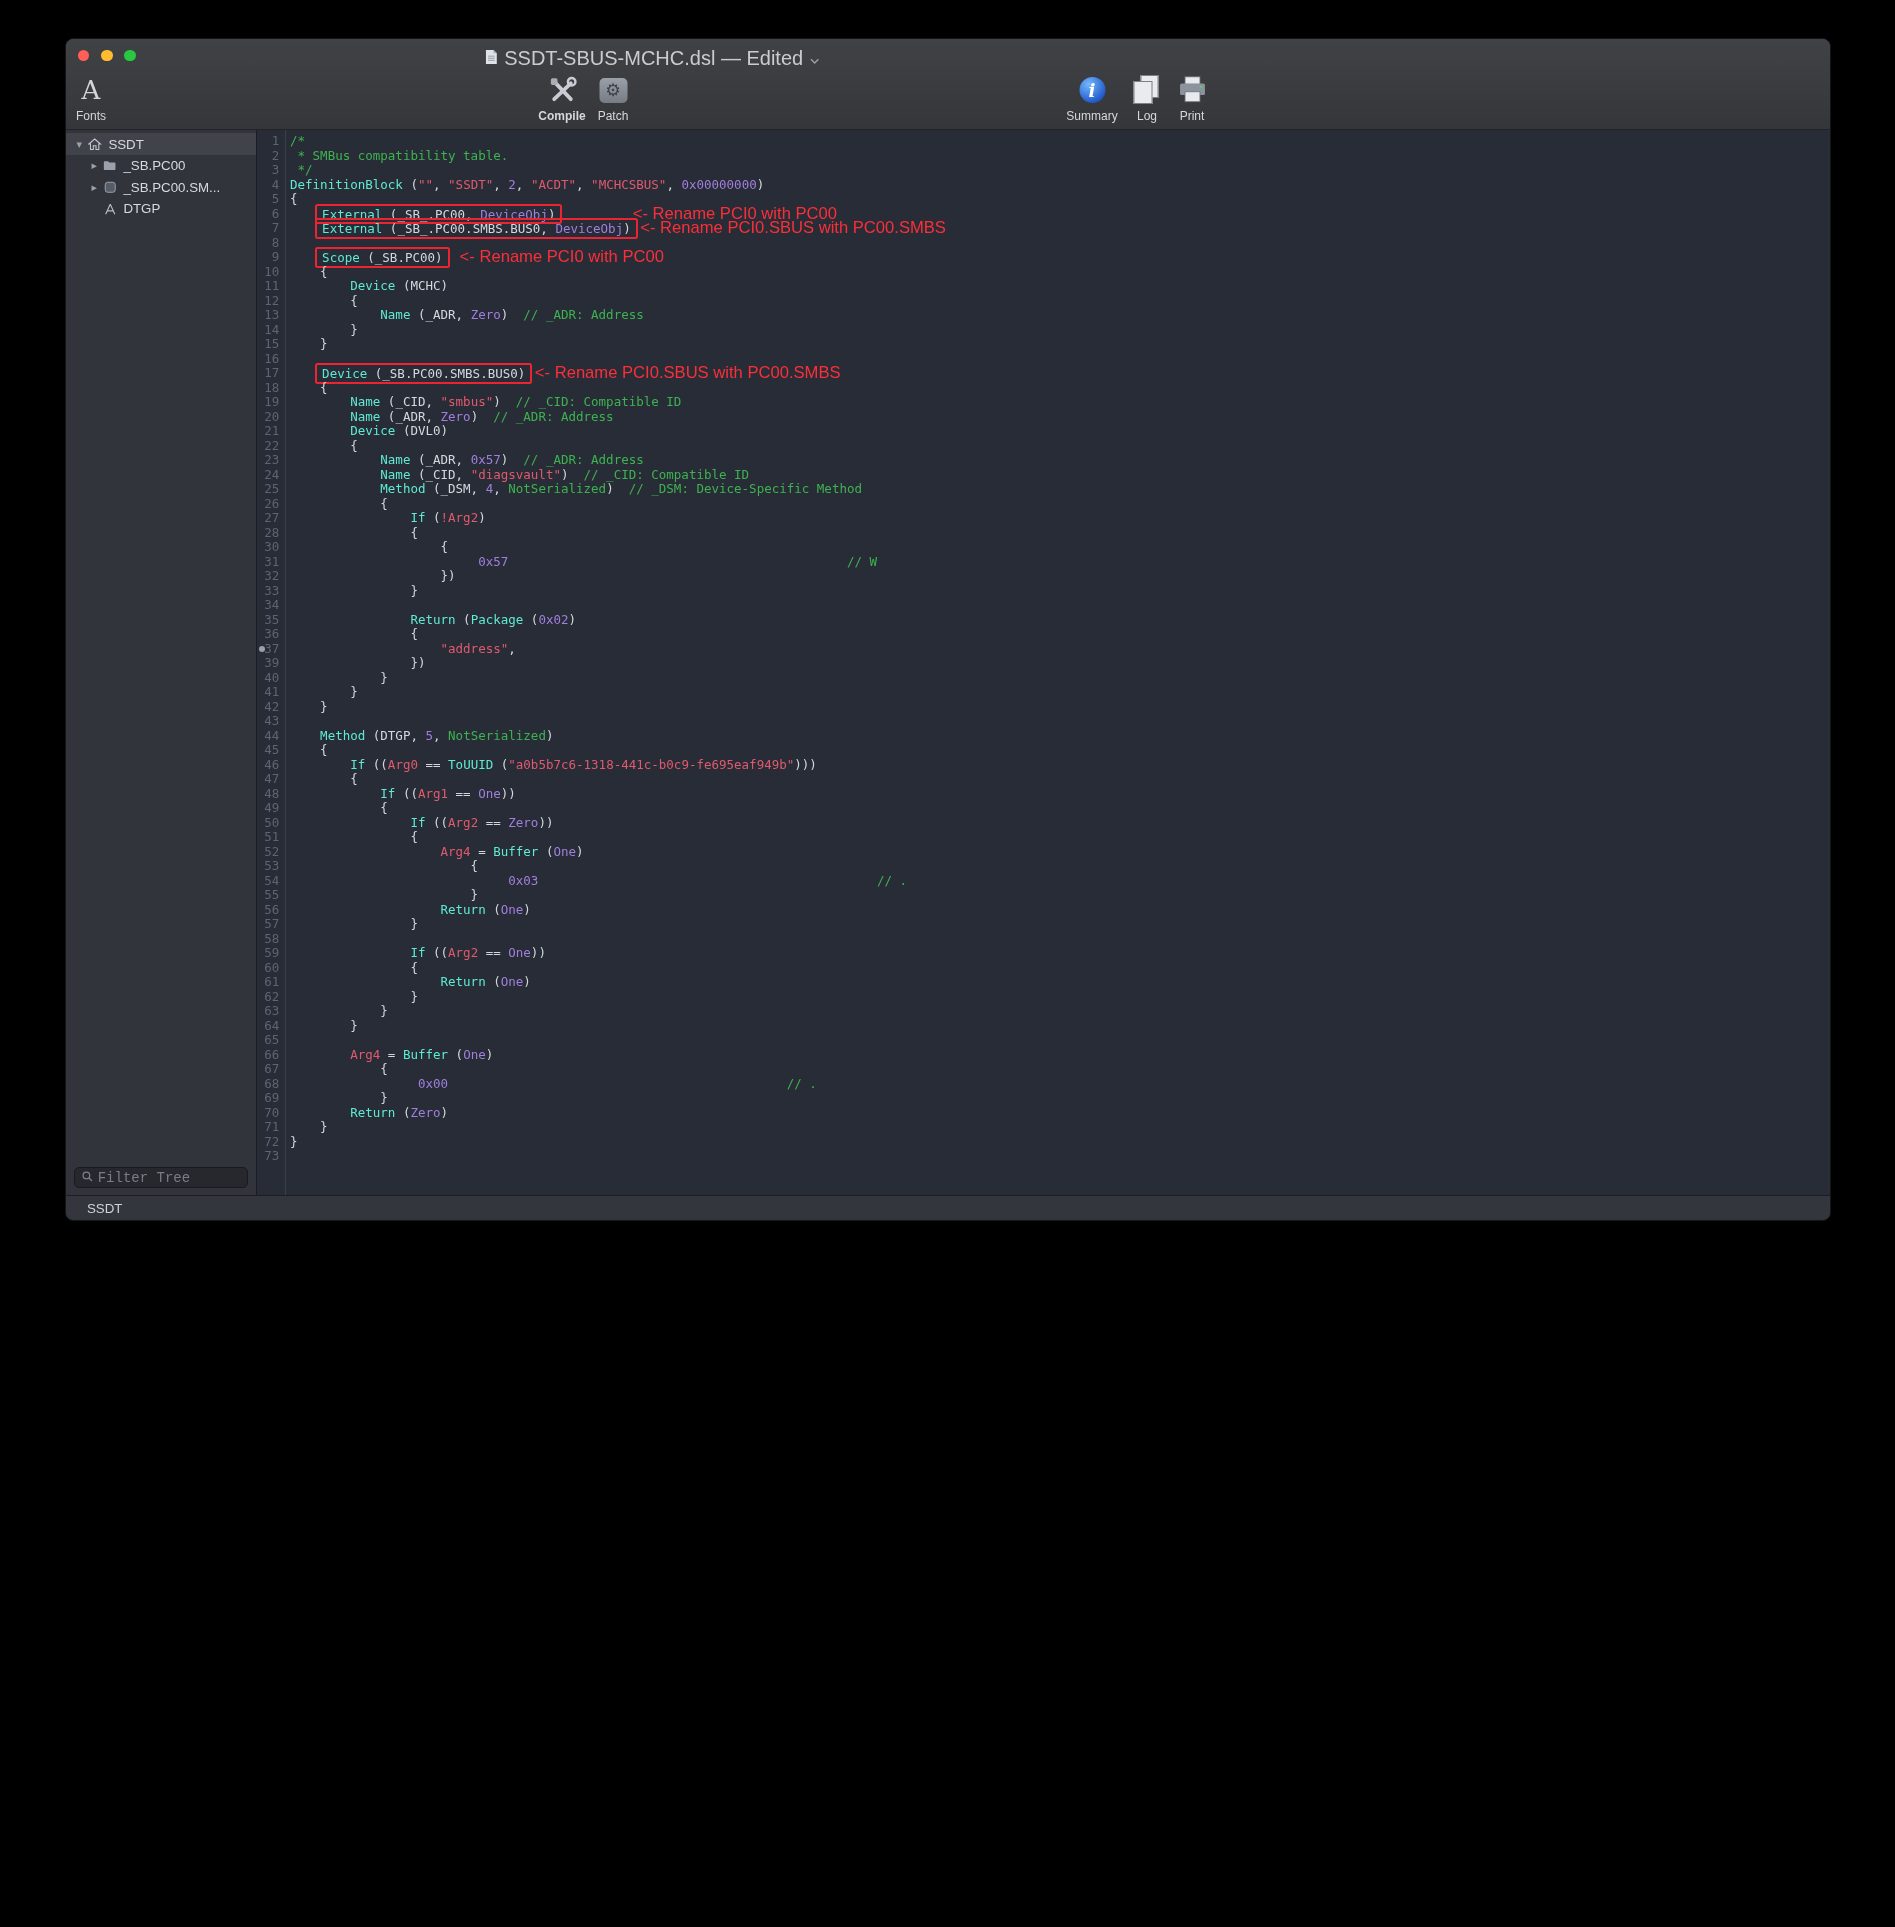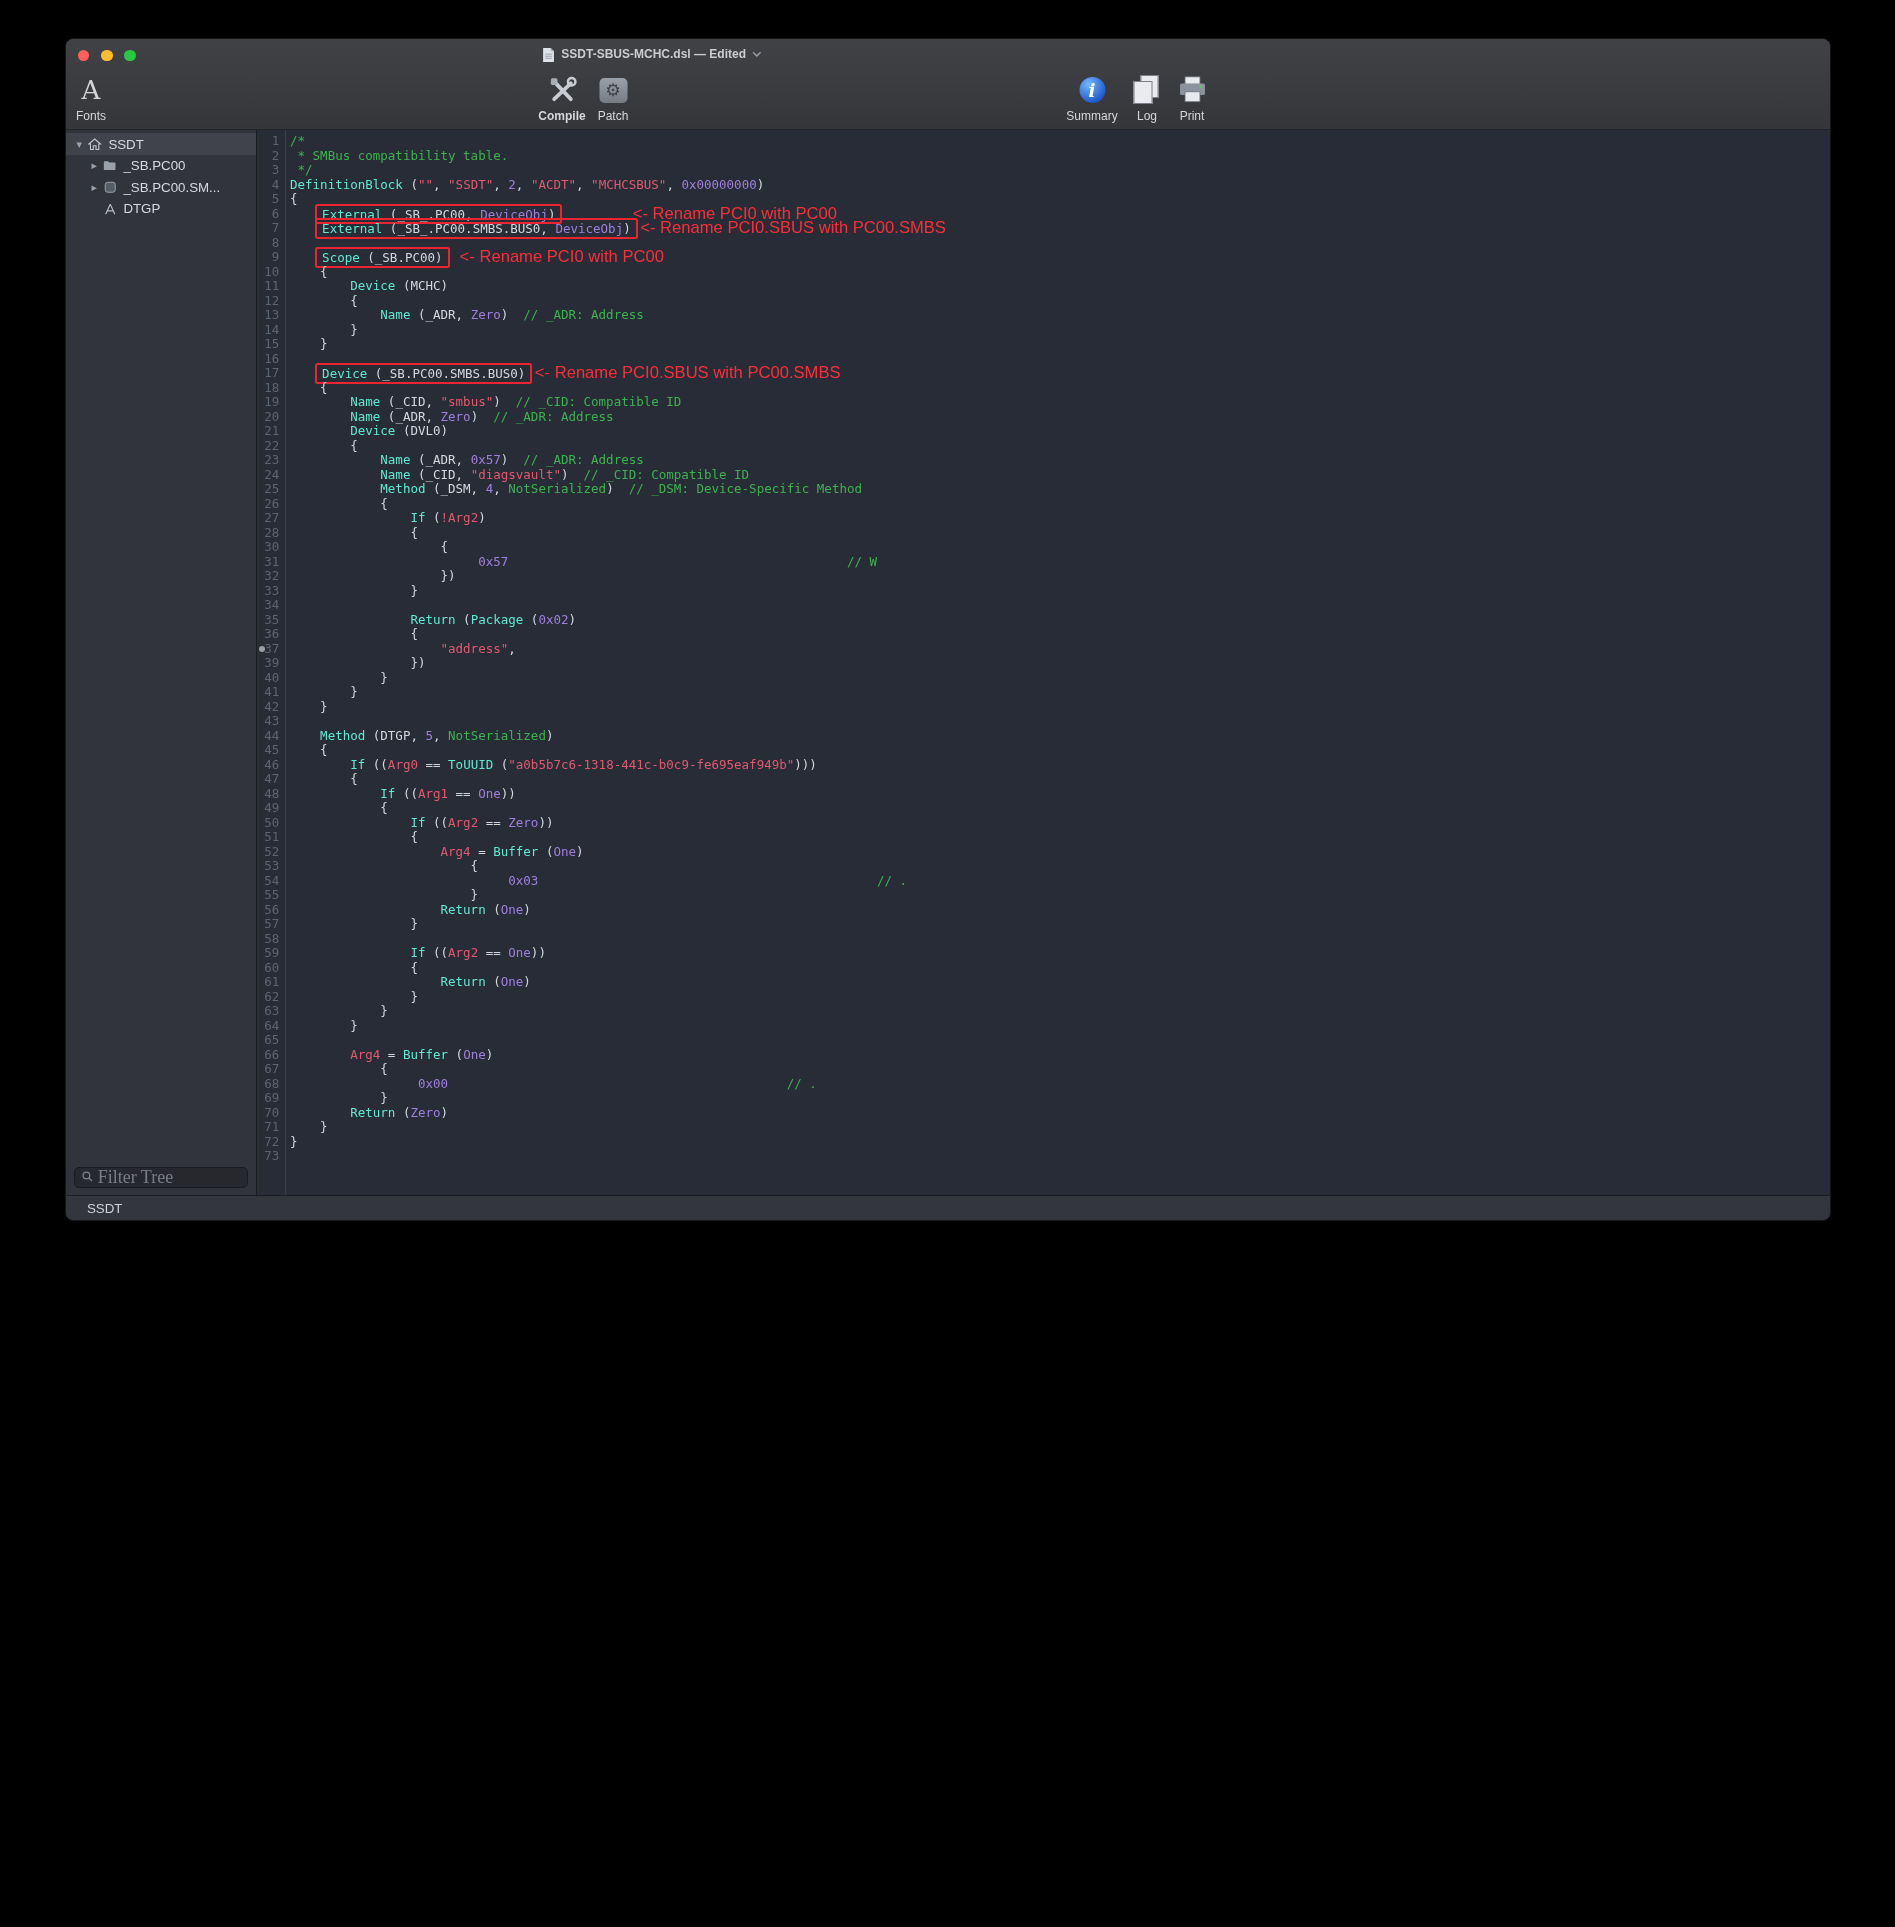--- a/index.html
+++ b/index.html
@@ -14,21 +14,21 @@
   }
 
   
   .header{ flex:0 0 91px; background:linear-gradient(#414246,#353639); border-bottom:0.8px solid #232327; position:relative; }
   .light{ position:absolute; top:10.8px; width:11.6px; height:11.6px; border-radius:50%; }
   .light.red{ left:11.6px; background:#ff5f57; }
   .light.yellow{ left:35px; background:#febc2e; }
   .light.green{ left:58px; background:#28c840; }
 
   .title{ position:absolute; top:7.5px; left:586px; transform:translateX(-50%);
-    display:flex; align-items:flex-start; gap:6.6px; font-size:12px; font-weight:bold;
+    display:flex; align-items:flex-start; gap:6.6px; font-size:20px; font-weight:normal;
     color:#cbccd0; white-space:nowrap; }
 
   .titem{ position:absolute; top:35px; transform:translateX(-50%);
     display:flex; flex-direction:column; align-items:center; gap:2.5px; min-width:53px; }
   .ticon{ height:32px; display:flex; align-items:center; justify-content:center; }
   .tlabel{ font-size:12px; color:#d6d7d9; white-space:nowrap; }
   .ti-fonts{ left:25px; } .ti-compile{ left:496px;font-weight:bold; } .ti-patch{ left:547px; }
   .ti-summary{ left:1026px; } .ti-log{ left:1081px; } .ti-print{ left:1126px; }
 
   .fonts-a{ font-family:"DejaVu Serif",serif; font-size:26px; color:#d3d5d9; line-height:30px; }
@@ -50,21 +50,21 @@
   .tree-row{ height:21.6px; display:flex; align-items:center; color:#d6d9de; font-size:13.3px; }
   .tree-row.sel{ background:rgba(255,255,255,0.08); }
   .lvl0{ padding-left:6.6px; } .lvl1{ padding-left:21.6px; }
   .disclosure{ flex:0 0 13.3px; text-align:center; color:#9ba1aa; font-size:10.8px; }
   .tree-ic{ flex:0 0 18.3px; display:flex; align-items:center; justify-content:center; }
   .tree-label{ margin-left:4.2px; white-space:nowrap; overflow:hidden; }
 
   .filterwrap{ margin:5px 8.3px 6.6px; height:21.6px; background:#26282e; border:0.8px solid #191b20;
     border-radius:5px; display:flex; align-items:center; gap:5px; padding:0 6.6px; }
   .filterwrap input{ background:transparent; border:none; outline:none; color:#e5e5e5;
-    font-size:18px; width:100%; font-family:Liberation Serif, serif; }
+    font-size:14px; width:100%; font-family:Liberation Mono, monospace; }
   .filterwrap input::placeholder{ color:#787e88; }
 
   
   .editor{ flex:1; background:#282c36; position:relative; padding-top:4.2px; overflow:hidden;
     font-family:"DejaVu Sans Mono",monospace; font-size:12.5px; line-height:14.5px; }
   .gutterline{ position:absolute; left:28px; top:0; bottom:0; width:0.8px; background:#3a3f4a; }
   .line{ display:flex; height:14.5px; position:relative; white-space:pre; }
   .lnum{ flex:0 0 28px; text-align:right; padding-right:5.8px; color:#5e6470; }
   .codeline{ padding-left:5px; }
   .dot{ position:absolute; left:1.7px; top:4.2px; width:6.6px; height:6.6px; border-radius:50%; background:#99a0a9; }

